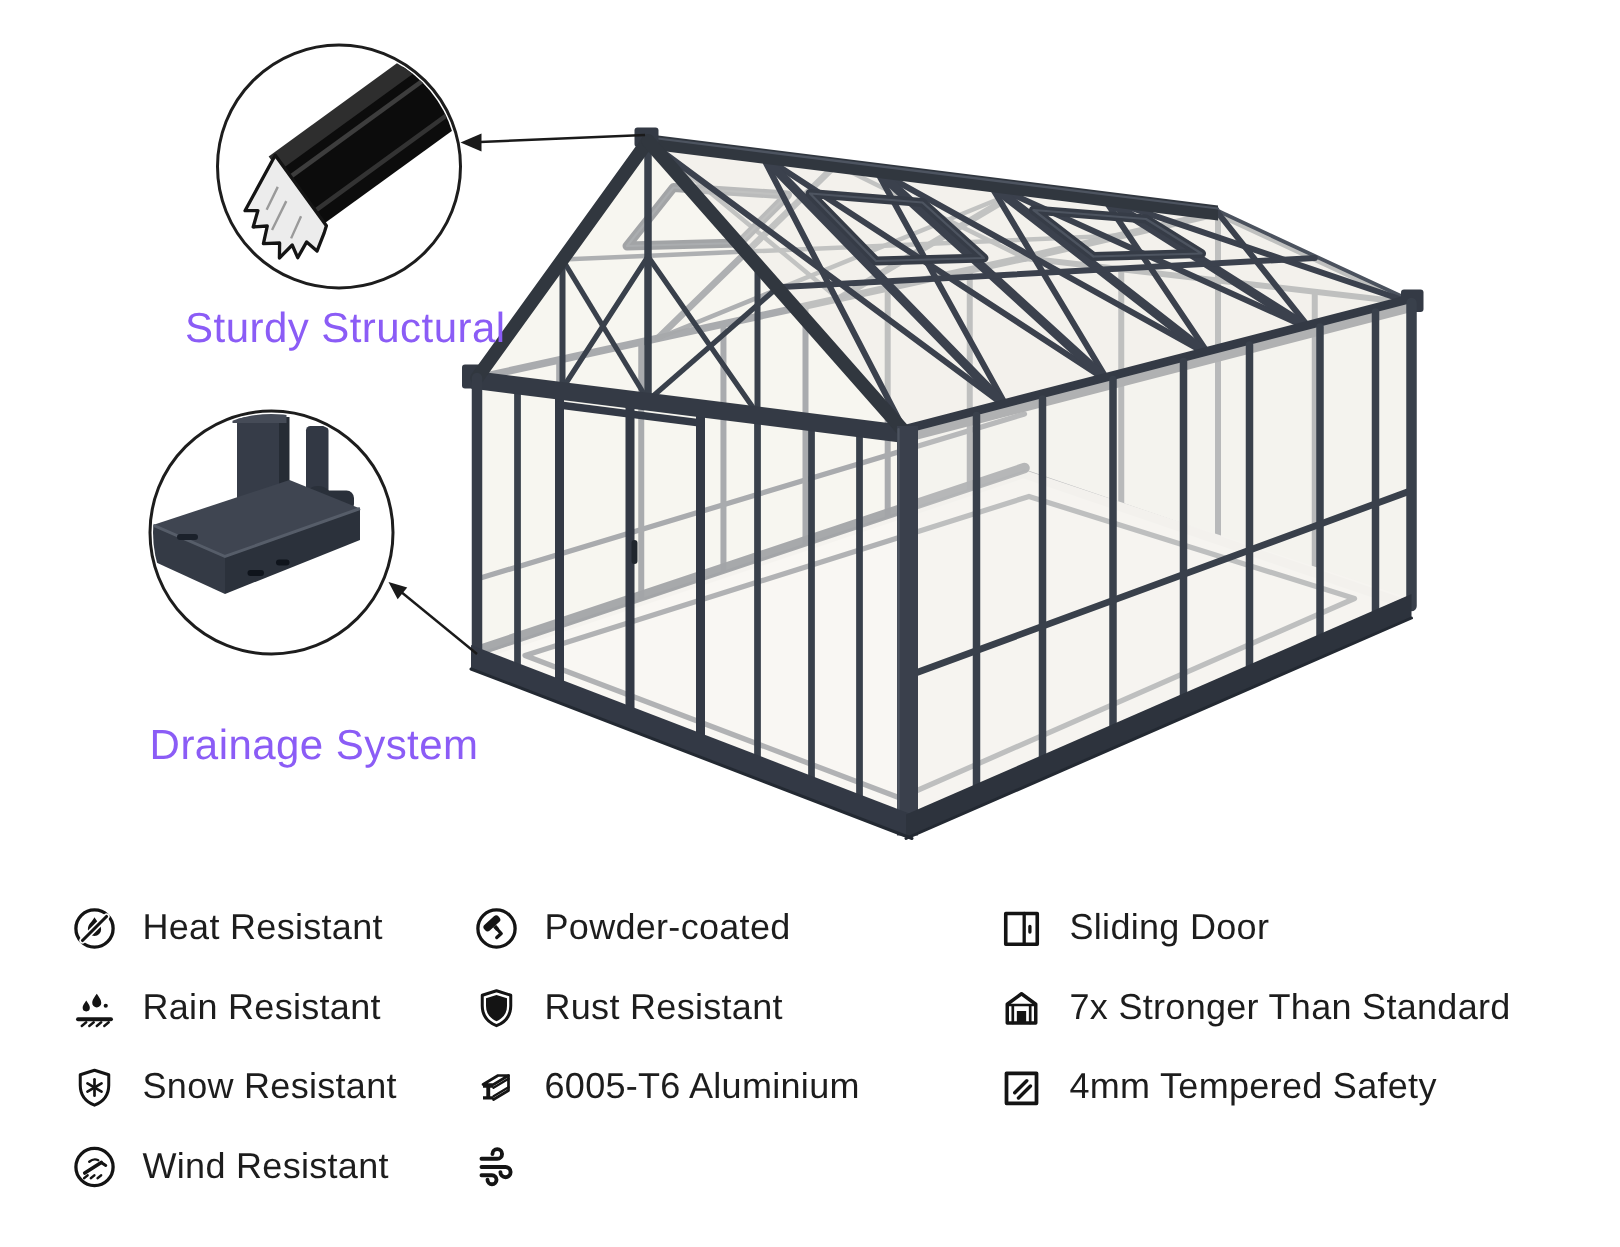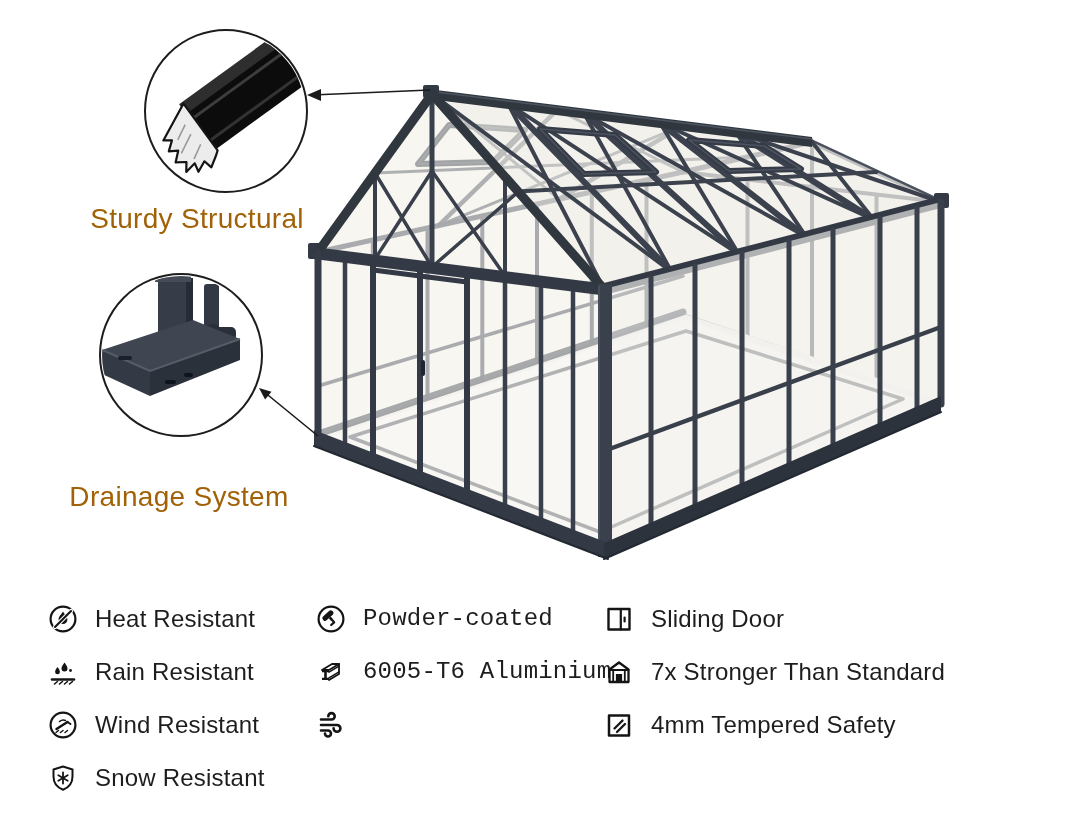--- a/index.html
+++ b/index.html
@@ -3,28 +3,28 @@
 <meta charset="utf-8">
 <style>
   html,body{margin:0;padding:0;}
   body{
     width:1080px;height:831px;background:#ffffff;position:relative;overflow:hidden;
     font-family:"Liberation Sans", sans-serif;
   }
   .stage{position:absolute;left:0;top:0;width:1080px;height:590px;}
   .scene{position:absolute;left:0;top:0;}
   .callout-label{
-    position:absolute;text-align:center;font-size:28px;font-weight:500;
-    color:#a16207;letter-spacing:.3px;white-space:nowrap;
+    position:absolute;text-align:right;font-size:28px;font-weight:500;
+    color:#8b5cf6;letter-spacing:.3px;white-space:nowrap;
   }
   .features{position:absolute;left:0;top:0;width:1080px;height:831px;}
   .fcol{position:absolute;top:604px;display:flex;flex-direction:column;gap:23px;}
   .fcol.c1{left:48px;}
-  .fcol.c2{left:316px;font-family:Liberation Mono, monospace;}
-  .fcol.c3{left:604px;justify-content:center;}
+  .fcol.c2{left:316px;}
+  .fcol.c3{left:666px;justify-content:center;}
   .feature{display:flex;align-items:center;gap:17px;height:30px;}
   .ficon{width:30px;height:30px;flex:0 0 30px;display:block;}
   .ficon svg{display:block;}
   .flabel{
     font-size:24px;font-weight:500;color:#1d1d1d;letter-spacing:.2px;
     white-space:nowrap;line-height:30px;
   }
 </style>
 </head>
 <body>
@@ -257,63 +257,72 @@
             <line x1="11.5" y1="27" x2="14.5" y2="24.5"></line>
             <line x1="16.5" y1="27" x2="19.5" y2="24.5"></line>
             <line x1="21.5" y1="27" x2="24.5" y2="24.5"></line>
           </g>
         </svg>
       </span>
       <span class="flabel">Rain Resistant</span>
     </div>
     <div class="feature">
       <span class="ficon">
+        <svg width="30" height="30" viewBox="0 0 30 30" fill="none" stroke="#141414" stroke-linecap="round" stroke-linejoin="round">
+          <path d="M15 3.5 L24.5 6.5 V13.5 C24.5 20.5 20.5 24.6 15 26.8 C9.5 24.6 5.5 20.5 5.5 13.5 V6.5 Z" stroke-width="2"></path>
+          <line x1="15" y1="9.5" x2="15" y2="20.5" stroke-width="1.8"></line>
+          <line x1="10.3" y1="12.3" x2="19.7" y2="17.7" stroke-width="1.8"></line>
+          <line x1="10.3" y1="17.7" x2="19.7" y2="12.3" stroke-width="1.8"></line>
+        </svg>
+      </span>
+      <span class="flabel">Snow Resistant</span>
+    </div>
+    <div class="feature">
+      <span class="ficon">
         <svg width="30" height="30" viewBox="0 0 30 30" fill="none" stroke="#141414" stroke-linecap="round">
           <circle cx="15" cy="15" r="12.4" stroke-width="2.2"></circle>
           <line x1="8.5" y1="19" x2="19.5" y2="12" stroke-width="2.4"></line>
           <path d="M19.5 12 l3 2" stroke-width="2"></path>
           <path d="M11.5 11.5 q3 -2.5 6 -1" stroke-width="1.6"></path>
           <g stroke-width="1.5">
             <line x1="8" y1="22.5" x2="10.5" y2="20.5"></line>
             <line x1="12.5" y1="22.5" x2="15" y2="20.5"></line>
             <line x1="17" y1="22.5" x2="19.5" y2="20.5"></line>
           </g>
         </svg>
       </span>
       <span class="flabel">Wind Resistant</span>
     </div>
-    <div class="feature">
-      <span class="ficon">
-        <svg width="30" height="30" viewBox="0 0 30 30" fill="none" stroke="#141414" stroke-linecap="round" stroke-linejoin="round">
-          <path d="M15 3.5 L24.5 6.5 V13.5 C24.5 20.5 20.5 24.6 15 26.8 C9.5 24.6 5.5 20.5 5.5 13.5 V6.5 Z" stroke-width="2"></path>
-          <line x1="15" y1="9.5" x2="15" y2="20.5" stroke-width="1.8"></line>
-          <line x1="10.3" y1="12.3" x2="19.7" y2="17.7" stroke-width="1.8"></line>
-          <line x1="10.3" y1="17.7" x2="19.7" y2="12.3" stroke-width="1.8"></line>
-        </svg>
-      </span>
-      <span class="flabel">Snow Resistant</span>
-    </div>
   </div>
 
   <div class="fcol c2">
     <div class="feature">
       <span class="ficon">
         <svg width="30" height="30" viewBox="0 0 30 30" fill="none" stroke="#141414" stroke-linecap="round" stroke-linejoin="round">
           <circle cx="15" cy="15" r="12.4" stroke-width="2.2"></circle>
           <g transform="rotate(-42 15 15)">
             <rect x="8.6" y="7.8" width="12.8" height="5.2" rx="2.2" fill="#141414" stroke="none"></rect>
             <rect x="13.8" y="13" width="2.6" height="3.2" fill="#141414" stroke="none"></rect>
             <path d="M15.1 16.2 v3.4 h-4" stroke-width="2.2"></path>
           </g>
         </svg>
       </span>
       <span class="flabel">Powder-coated</span>
     </div>
     <div class="feature">
       <span class="ficon">
+        <svg width="30" height="30" viewBox="0 0 30 30" fill="none" stroke="#141414" stroke-linejoin="round">
+          <path d="M15 3.5 L24.5 6.5 V13.5 C24.5 20.5 20.5 24.6 15 26.8 C9.5 24.6 5.5 20.5 5.5 13.5 V6.5 Z" stroke-width="2"></path>
+          <path d="M15 6.3 L22 8.5 V13.7 C22 18.9 19 22 15 23.8 C11 22 8 18.9 8 13.7 V8.5 Z" fill="#141414" stroke="none"></path>
+        </svg>
+      </span>
+      <span class="flabel">Rust Resistant</span>
+    </div>
+    <div class="feature">
+      <span class="ficon">
         <svg width="30" height="30" viewBox="0 0 30 30" fill="none" stroke="#141414" stroke-linecap="round" stroke-linejoin="round">
           <path d="M6 13 L16 7 H23 L13 13 Z" stroke-width="1.8"></path>
           <path d="M13 13 H6 V15.2 H8.2 V20.8 H6 V23 H13 V20.8 H10.8 V15.2 H13 Z" fill="#141414" stroke="none"></path>
           <path d="M13 23 L23 17 V7" stroke-width="1.8"></path>
           <path d="M13 15.2 L23 9.2 M13 20.8 L23 14.8" stroke-width="1.5"></path>
         </svg>
       </span>
       <span class="flabel">6005-T6 Aluminium</span>
     </div>
     <div class="feature">

